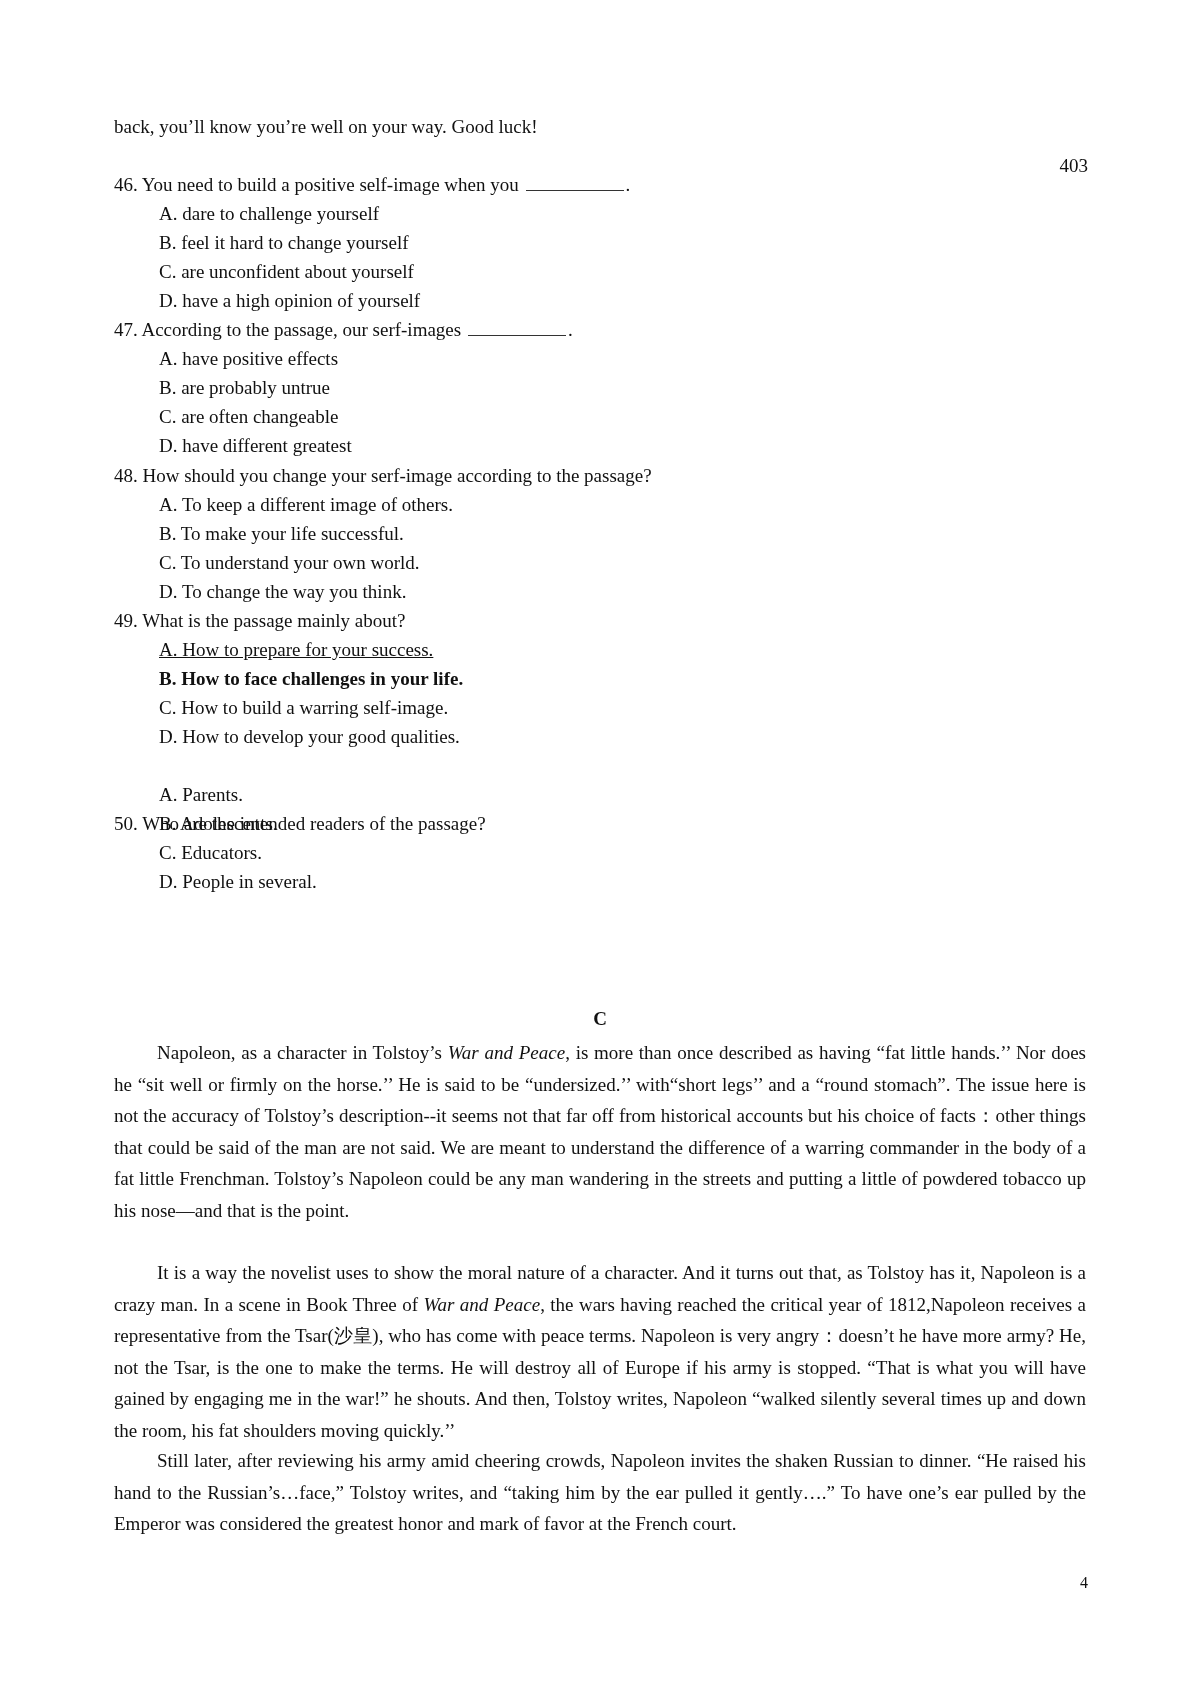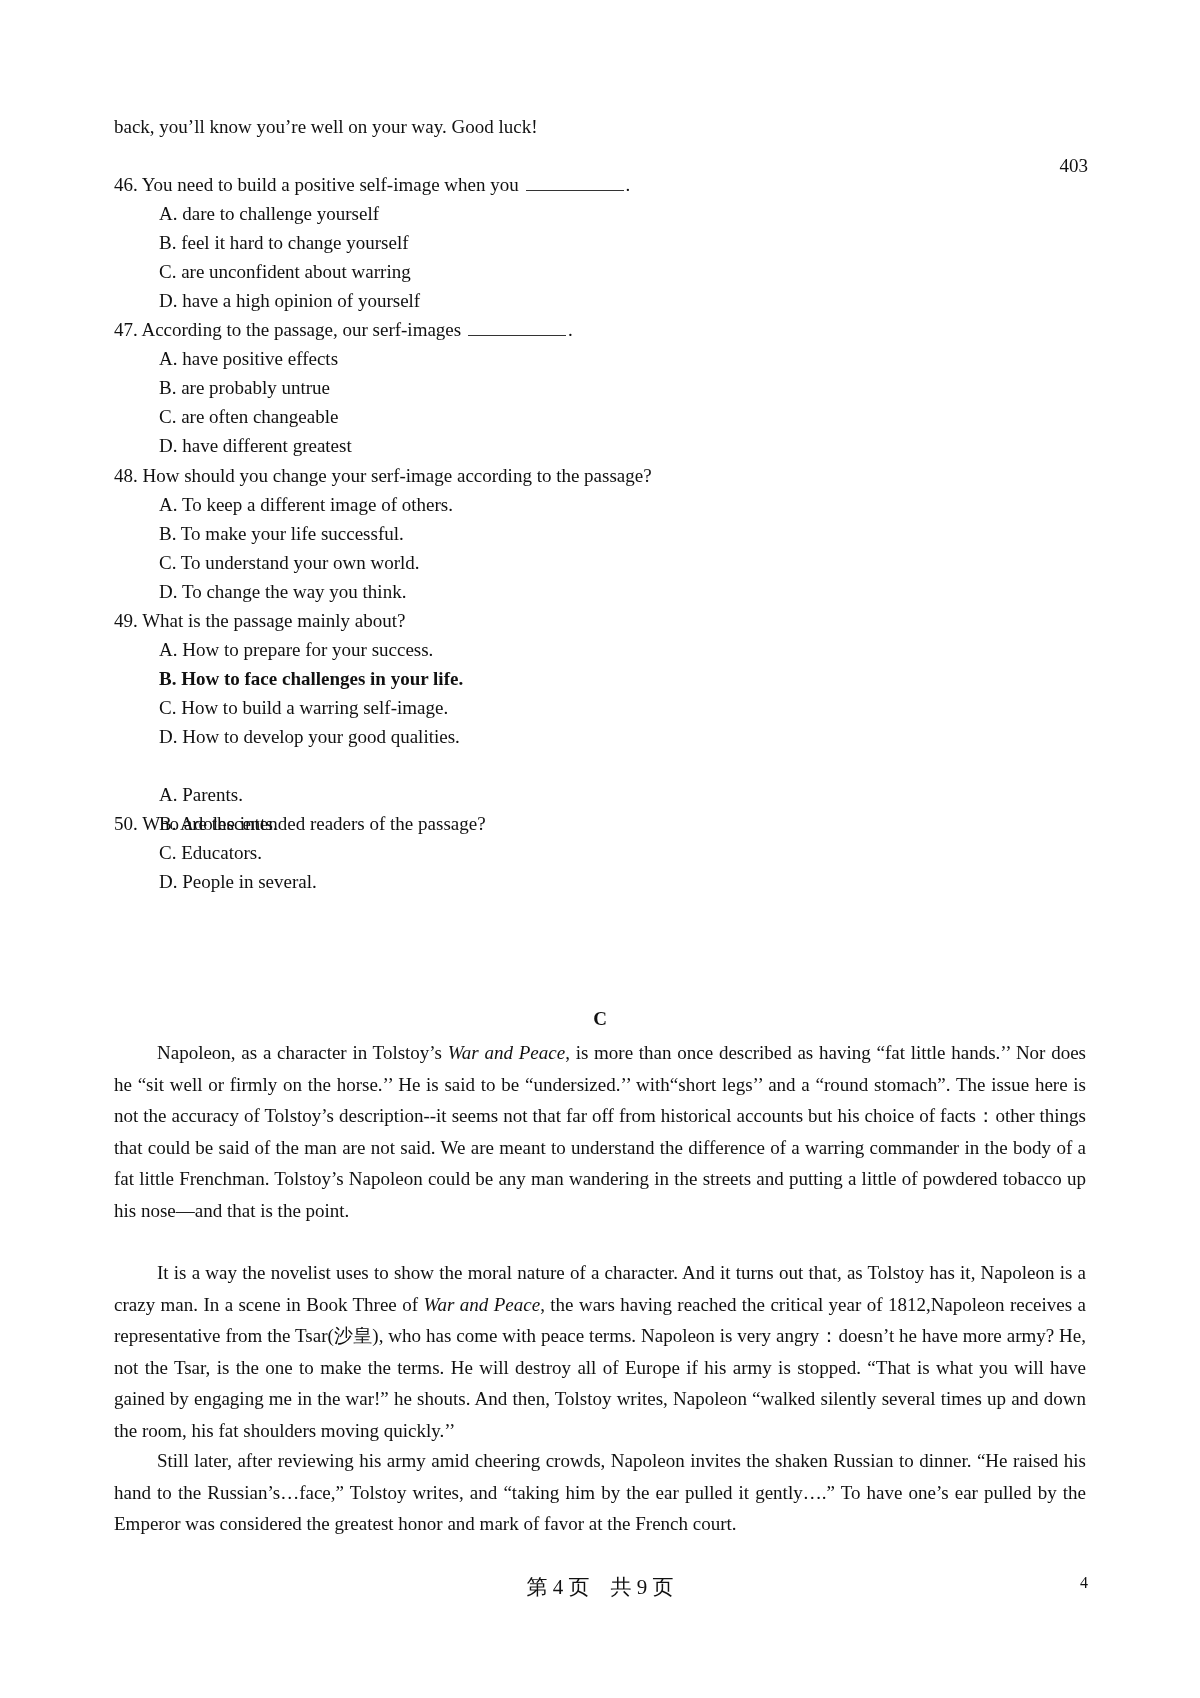--- a/index.html
+++ b/index.html
@@ -23,45 +23,44 @@
 <body>
 
 <div class="page">
   <div class="line q" style="top:115px">back, you’ll know you’re well on your way. Good luck!</div>
   <div class="pnum">403</div>
 
   <div id="questions">
       <div class="line q" style="top: 173px;"><span>46. You need to build a positive self-image when you </span><span class="blank"></span><span>.</span></div>
       <div class="line opt" style="top: 202.05px;">A. dare to challenge yourself</div>
       <div class="line opt" style="top: 231.1px;">B. feel it hard to change yourself</div>
-      <div class="line opt" style="top: 260.15px;">C. are unconfident about warring</div>
+      <div class="line opt" style="top: 260.15px;">C. are unconfident about yourself</div>
       <div class="line opt" style="top: 289.2px;">D. have a high opinion of yourself</div>
       <div class="line q" style="top: 318.25px;"><span>47. According to the passage, our serf-images </span><span class="blank"></span><span>.</span></div>
       <div class="line opt" style="top: 347.3px;">A. have positive effects</div>
       <div class="line opt" style="top: 376.35px;">B. are probably untrue</div>
       <div class="line opt" style="top: 405.4px;">C. are often changeable</div>
       <div class="line opt" style="top: 434.45px;">D. have different greatest</div>
       <div class="line q" style="top: 463.5px;"><span>48. How should you change your serf-image according to the passage?</span></div>
       <div class="line opt" style="top: 492.55px;">A. To keep a different image of others.</div>
       <div class="line opt" style="top: 521.6px;">B. To make your life successful.</div>
       <div class="line opt" style="top: 550.65px;">C. To understand your own world.</div>
       <div class="line opt" style="top: 579.7px;">D. To change the way you think.</div>
       <div class="line q" style="top: 608.75px;"><span>49. What is the passage mainly about?</span></div>
-      <div class="line opt" style="top: 637.8px;">A. How to prepare for your success.</div>
+      <div class="line opt" style="top: 637.8px; text-decoration: underline;">A. How to prepare for your success.</div>
       <div class="line opt" style="top: 666.85px; font-weight: bold;">B. How to face challenges in your life.</div>
       <div class="line opt" style="top: 695.9px;">C. How to build a warring self-image.</div>
       <div class="line opt" style="top: 724.95px;">D. How to develop your good qualities.</div>
       <div class="line q" style="top: 780px; margin-top: 32px;"><span>50. Who are the intended readers of the passage?</span></div>
       <div class="line opt" style="top: 783.05px;">A. Parents.</div>
       <div class="line opt" style="top: 812.1px;">B. Adolescents.</div>
       <div class="line opt" style="top: 841.15px;">C. Educators.</div>
       <div class="line opt" style="top: 870.2px;">D. People in several.</div>
     </div>
 
   <div class="section">C</div>
 
   <div class="para" style="top:1037px"><span>Napoleon, as a character in Tolstoy’s </span><i>War and Peace</i><span>, is more than once described as having “fat little hands.’’ Nor does he “sit well or firmly on the horse.’’ He is said to be “undersized.’’ with“short legs’’ and a “round stomach”. The issue here is not the accuracy of Tolstoy’s description--it seems not that far off from historical accounts but his choice of facts：other things that could be said of the man are not said. We are meant to understand the difference of a warring commander in the body of a fat little Frenchman. Tolstoy’s Napoleon could be any man wandering in the streets and putting a little of powdered tobacco up his nose—and that is the point.</span></div>
   <div class="para" style="top:1257px"><span>It is a way the novelist uses to show the moral nature of a character. And it turns out that, as Tolstoy has it, Napoleon is a crazy man. In a scene in Book Three of </span><i>War and Peace</i><span>, the wars having reached the critical year of 1812,Napoleon receives a representative from the Tsar(沙皇), who has come with peace terms. Napoleon is very angry：doesn’t he have more army? He, not the Tsar, is the one to make the terms. He will destroy all of Europe if his army is stopped. “That is what you will have gained by engaging me in the war!” he shouts. And then, Tolstoy writes, Napoleon “walked silently several times up and down the room, his fat shoulders moving quickly.’’</span></div>
   <div class="para" style="top:1445px"><span>Still later, after reviewing his army amid cheering crowds, Napoleon invites the shaken Russian to dinner. “He raised his hand to the Russian’s…face,” Tolstoy writes, and “taking him by the ear pulled it gently….” To have one’s ear pulled by the Emperor was considered the greatest honor and mark of favor at the French court.</span></div>
 
-  <div class="footer">第 4 页　共 9 页</div>
   <div class="corner">4</div>
 </div>
 
 </body></html>

